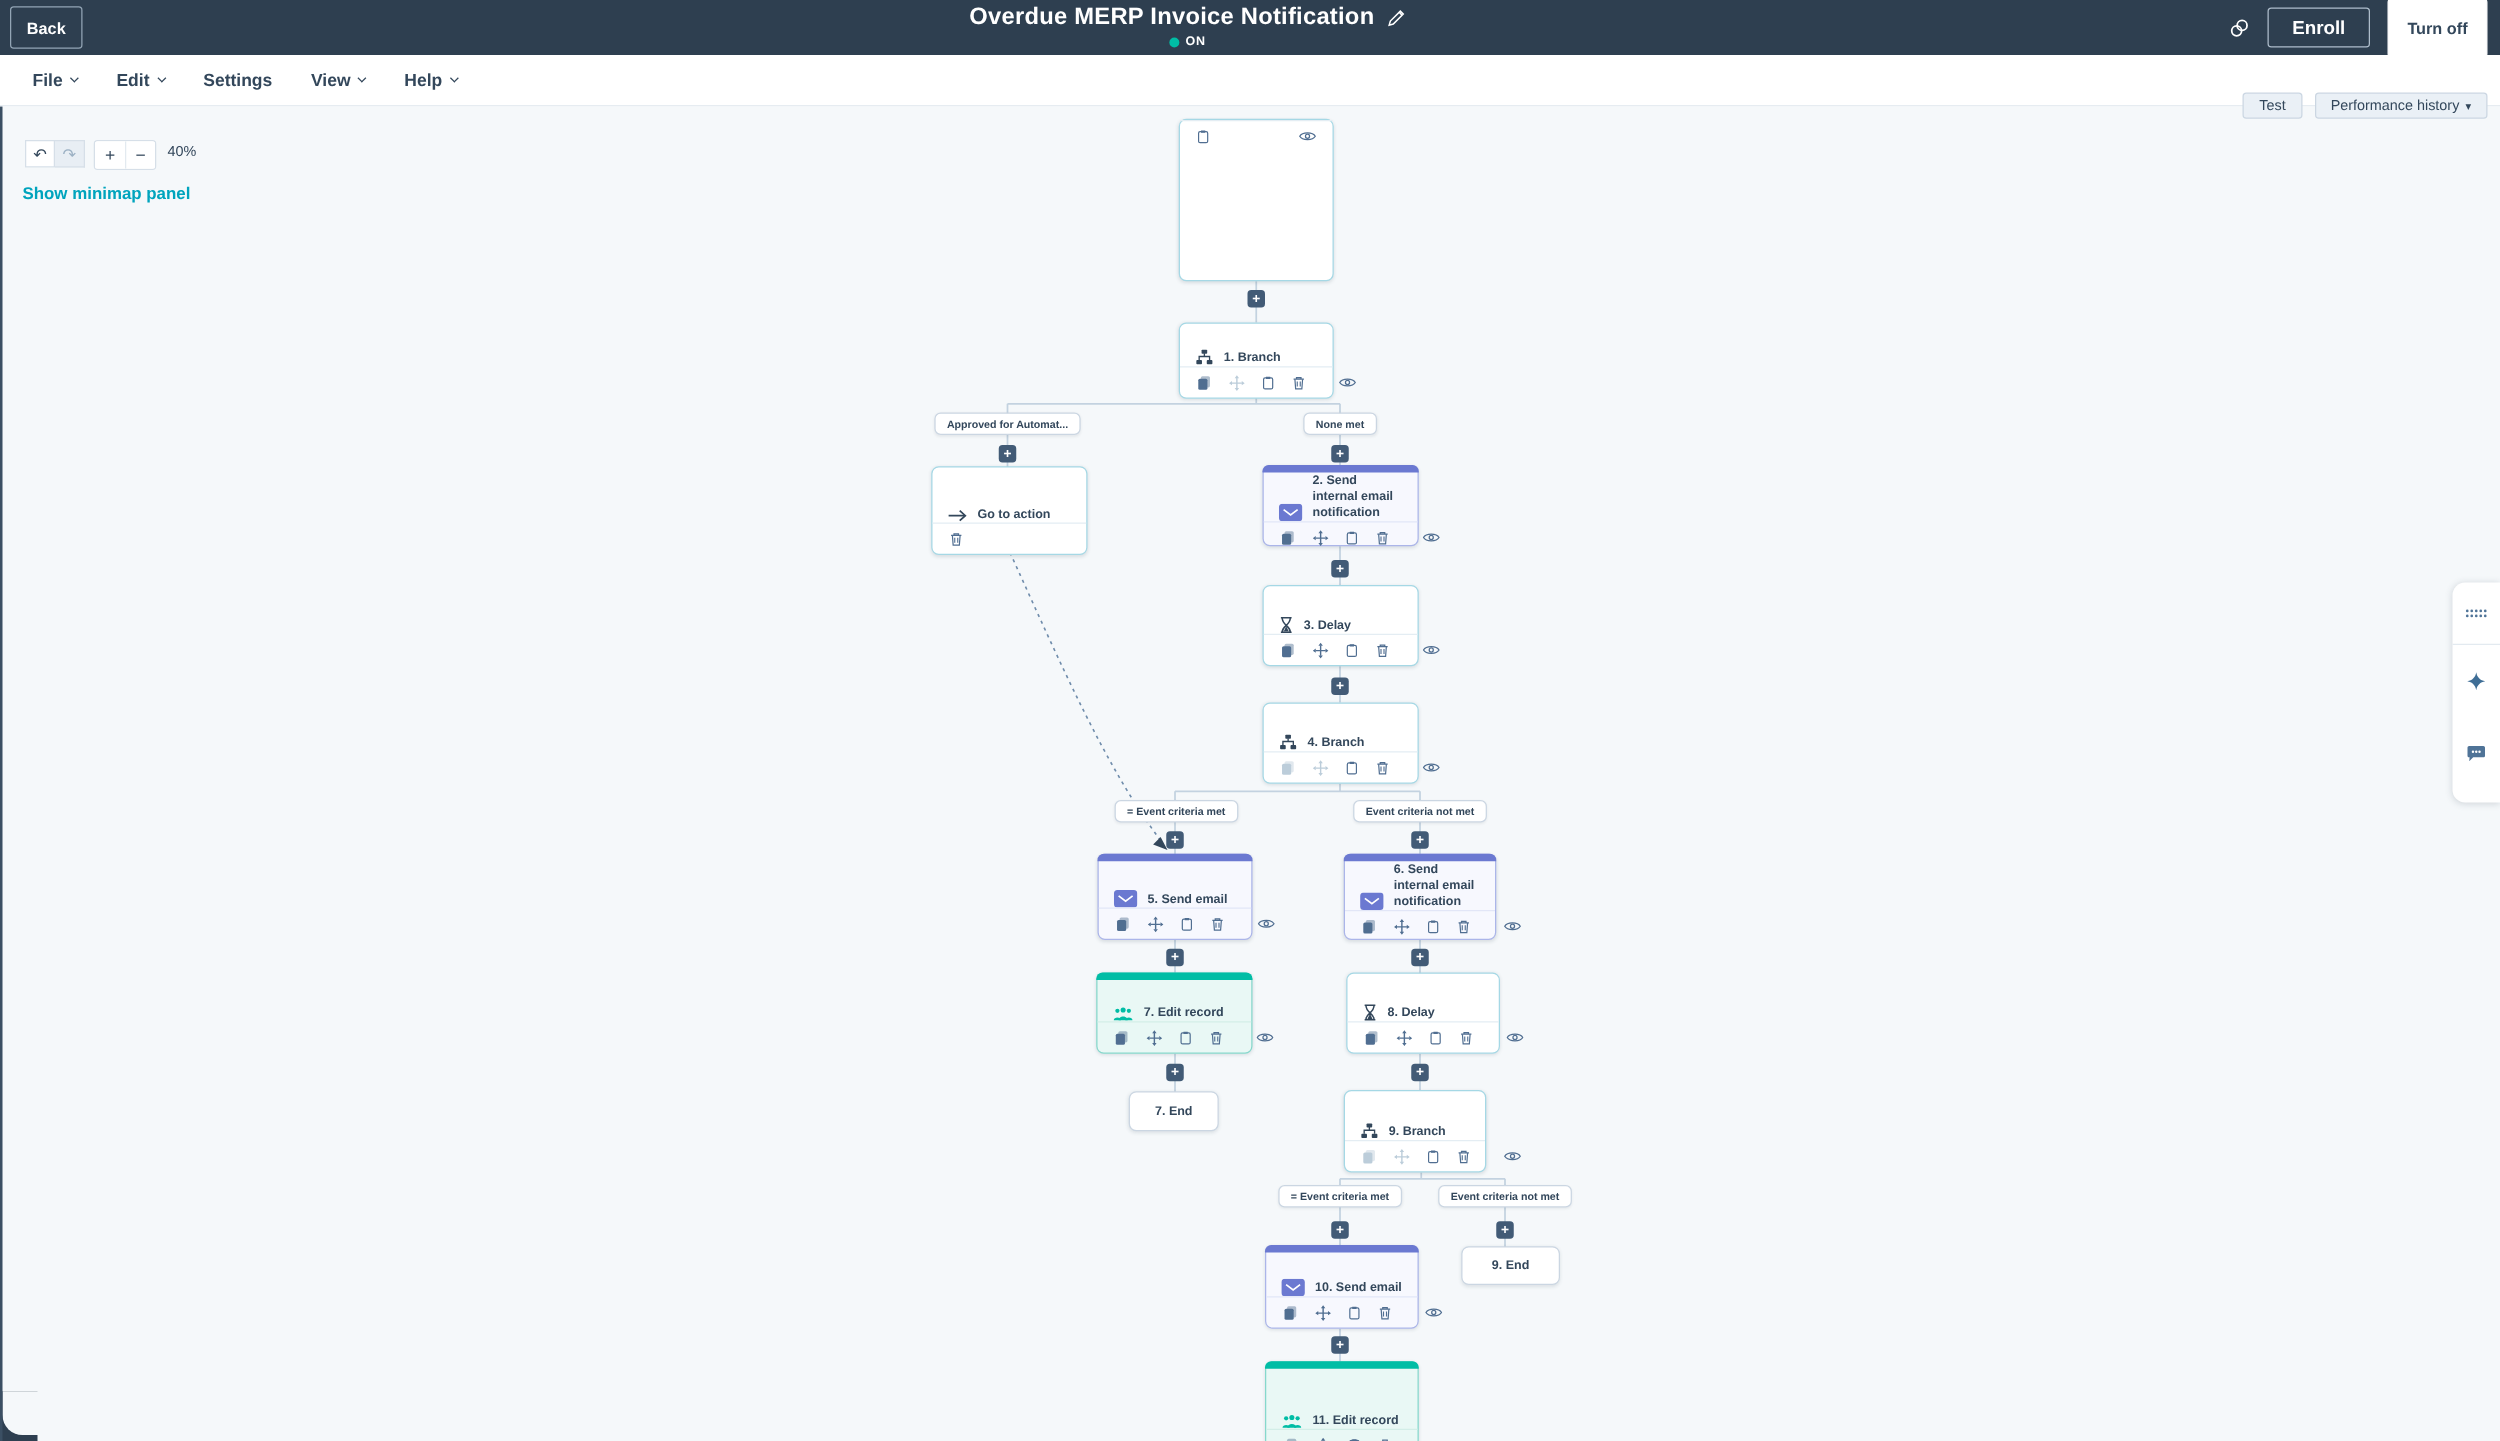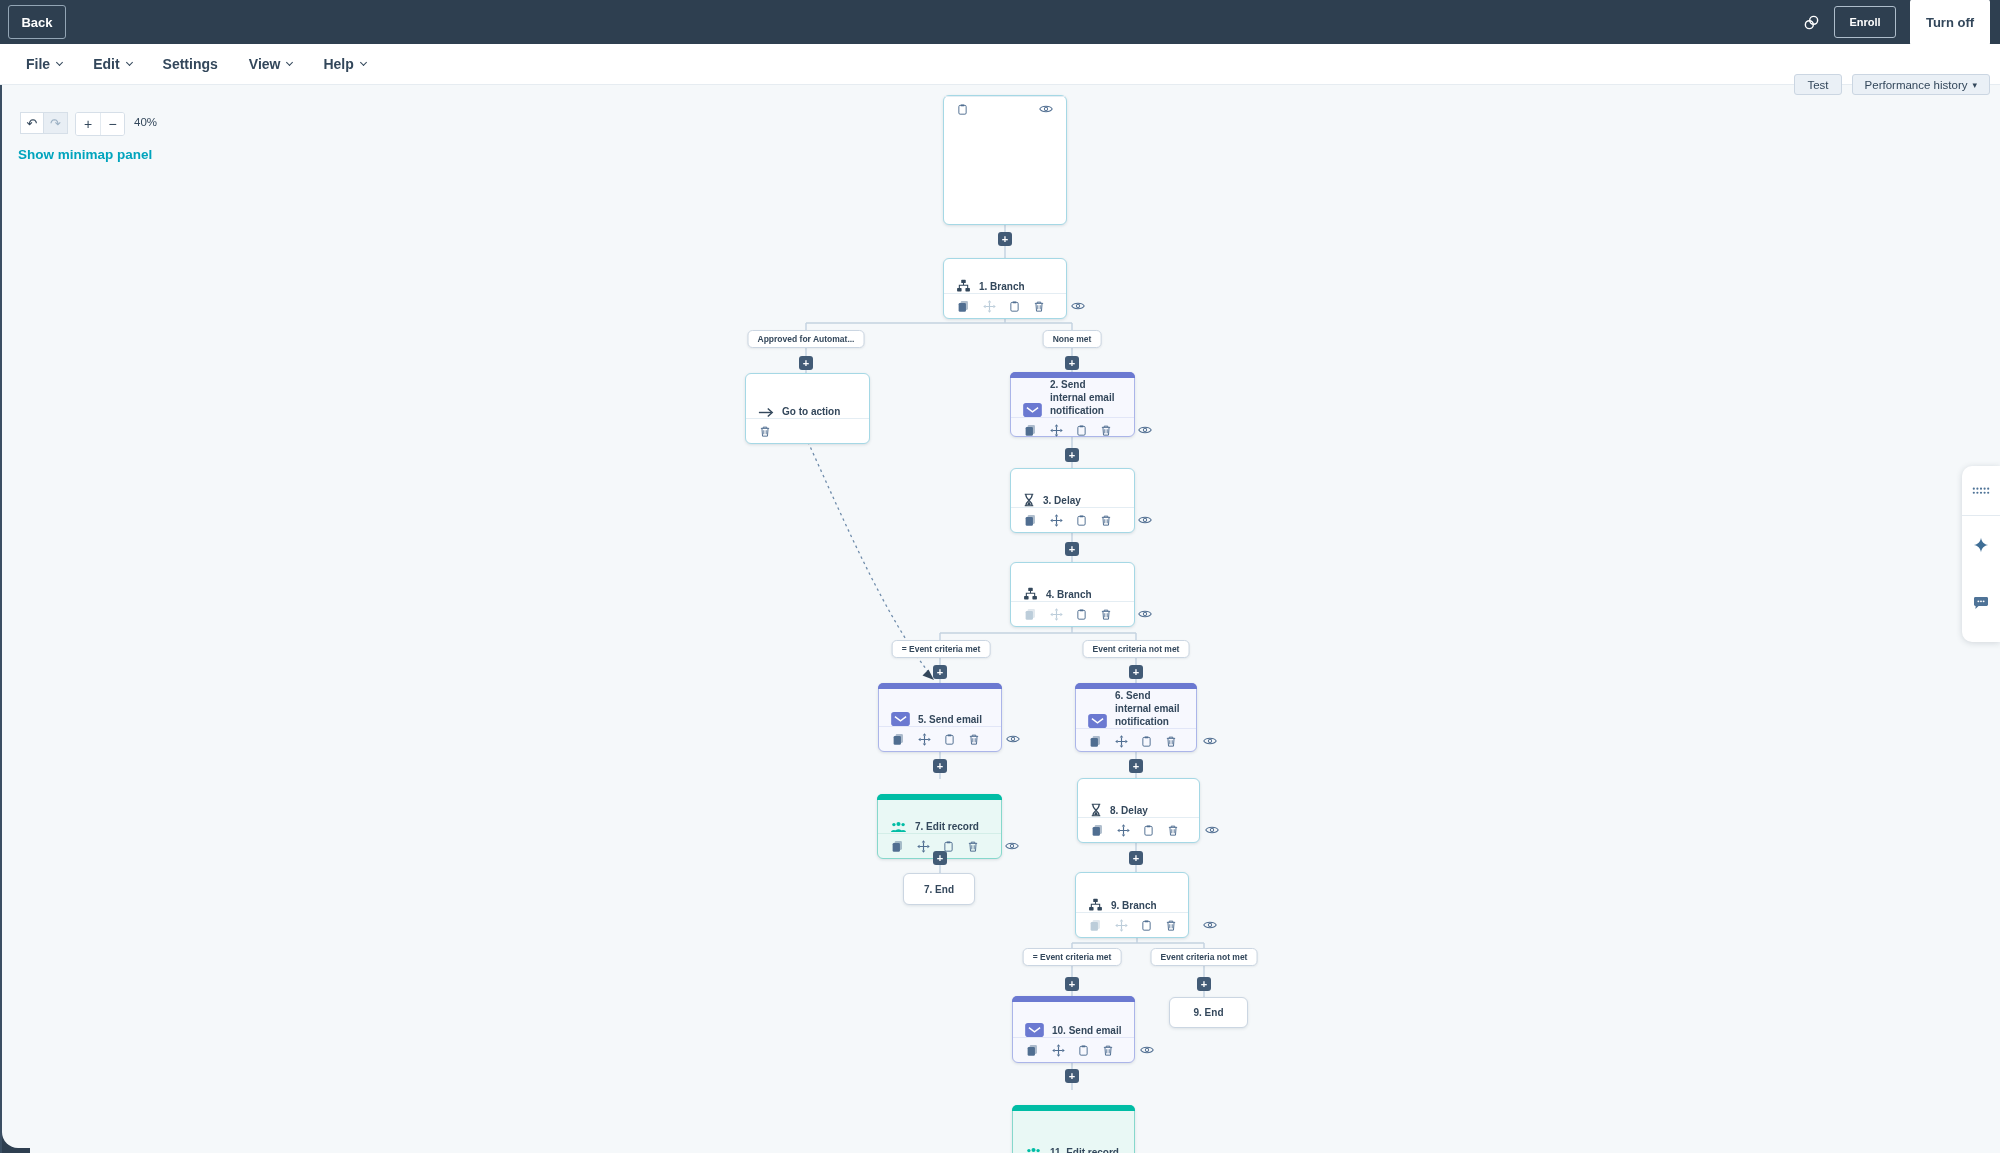--- a/index.html
+++ b/index.html
@@ -13,22 +13,22 @@
     font-family:"Liberation Sans",sans-serif; }
   .title-wrap { position:absolute; left:950px; top:3px; transform:translateX(-50%); text-align:center; }
   .title-row { display:flex; align-items:center; gap:10px; justify-content:center; }
   .wf-title { color:#fff; font-size:19px; font-weight:600; letter-spacing:.2px; white-space:nowrap; }
   .pencil { display:inline-flex; cursor:pointer; }
   .status-row { display:flex; align-items:center; gap:5px; justify-content:center; margin-top:3px; }
   .status-dot { width:8px; height:8px; border-radius:50%; background:#00bda5; }
   .status-text { color:#fff; font-size:10px; font-weight:700; letter-spacing:.5px; }
   .topbar-right { position:absolute; right:10px; top:0; height:44px; display:flex; align-items:center; gap:14px; }
   .link-ico { display:inline-flex; cursor:pointer; }
-  .enroll-btn { width:62px; height:32px; background:transparent; border:1px solid #aebdcb; border-radius:3px;
-    color:#fff; font-size:11px; font-weight:700; cursor:pointer; font-family:"Liberation Sans",sans-serif; }
+  .enroll-btn { width:82px; height:32px; background:transparent; border:1px solid #aebdcb; border-radius:3px;
+    color:#fff; font-size:15px; font-weight:700; cursor:pointer; font-family:"Liberation Sans",sans-serif; }
   .turnoff-btn { width:80px; height:47px; background:#fff; border:1px solid #fff; border-radius:3px;
     color:#33475b; font-size:13px; font-weight:700; cursor:pointer; font-family:"Liberation Sans",sans-serif; }
 
   
   .menubar { position:absolute; left:0; top:44px; width:2000px; height:41px; background:#fff;
     border-bottom:1px solid #e6ecf1; display:flex; align-items:center; padding-left:26px; z-index:9; }
   .menu-item { display:flex; align-items:center; margin-right:31px; font-size:14px; font-weight:700;
     color:#33475b; cursor:pointer; }
   .chev { width:5px; height:5px; border-right:1.5px solid #33475b; border-bottom:1.5px solid #33475b;
     transform:rotate(45deg); display:inline-block; margin-left:7px; margin-top:-4px; }
@@ -57,21 +57,21 @@
 
   
   .wires { position:absolute; left:0; top:0; width:2000px; height:1153px; z-index:1; pointer-events:none; }
 
   
   .node { position:absolute; background:#fff; border:1px solid #a5d8e5; border-radius:6px;
     box-shadow:0 1px 3px rgba(45,62,80,.14); display:flex; flex-direction:column; z-index:2; cursor:pointer; }
   .node-bar { height:6px; border-radius:5px 5px 0 0; margin:-1px -1px 0 -1px; flex:none; }
   .node.email { background:#f7f8fe; border-color:#abb5e9; }
   .node.email .node-bar { background:#6b79d1; }
-  .node.record { background:#e9f8f5; border-color:#86d8cc;margin-top:16px; }
+  .node.record { background:#e9f8f5; border-color:#86d8cc; }
   .node.record .node-bar { background:#00bda5; }
   .node-head { flex:1; display:flex; align-items:flex-end; gap:8px; padding:0 12px; }
   .node-head.top { align-items:flex-start; padding-top:13px; }
   .hicon { display:inline-flex; flex:none; }
   .node-label { font-size:10px; font-weight:700; color:#33475b; line-height:1.3; max-width:92px; }
   .node-footer { height:25px; flex:none; border-top:1px solid #e4edf3; display:flex; align-items:center;
     gap:13px; padding:0 13px; }
   .node.email .node-footer { border-top-color:#e2e6f7; }
   .node.record .node-footer { border-top-color:#d3eee8; }
   .ficon { color:#506e91; display:inline-flex; cursor:pointer; }
@@ -95,20 +95,34 @@
     flex-direction:column; align-items:center; }
   .sp-top { height:50px; width:100%; display:flex; align-items:center; justify-content:center;
     border-bottom:1px solid #e3eaf0; cursor:grab; }
   .sp-btn { height:58px; width:100%; display:flex; align-items:center; justify-content:center; cursor:pointer; }
 </style>
 </head>
 <body>
 
 <div class="topbar">
   <button class="back-btn">Back</button>
+  <div class="title-wrap">
+    <div class="title-row">
+      <span class="wf-title">Overdue MERP Invoice Notification</span>
+      <span class="pencil">
+          <svg viewBox="0 0 16 16" width="15" height="15">
+            <path d="M2 14 L3 10.5 L11.5 2 L14 4.5 L5.5 13 Z M10.5 3 L13 5.5" fill="none" stroke="#fff" stroke-width="1.3"></path>
+          </svg>
+        </span>
+    </div>
+    <div class="status-row">
+      <span class="status-dot"></span>
+      <span class="status-text">ON</span>
+    </div>
+  </div>
   <div class="topbar-right">
     <span class="link-ico">
         <svg viewBox="0 0 18 18" width="17" height="17">
           <g fill="none" stroke="#fff" stroke-width="1.5">
             <circle cx="6.7" cy="11.3" r="4.2"></circle>
             <circle cx="11.3" cy="6.7" r="4.2"></circle>
           </g>
         </svg>
       </span>
     <button class="enroll-btn">Enroll</button>

